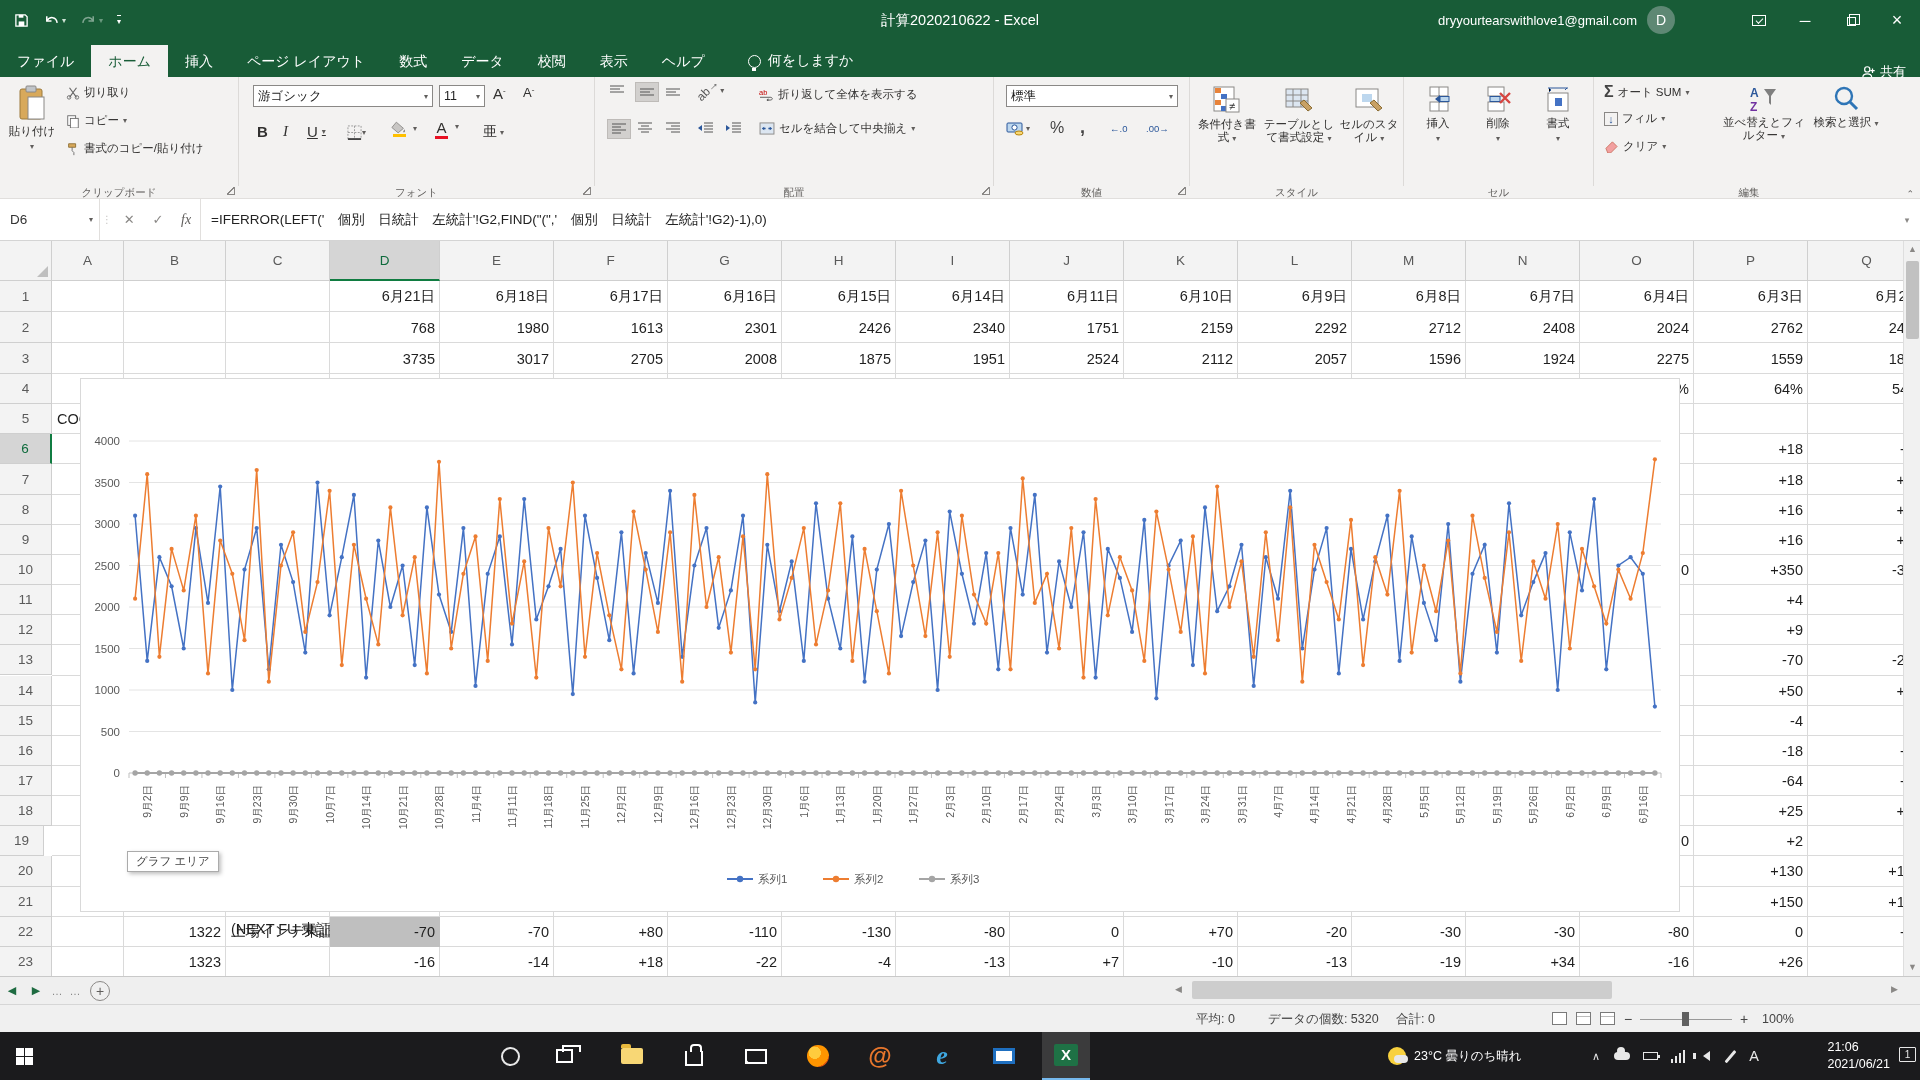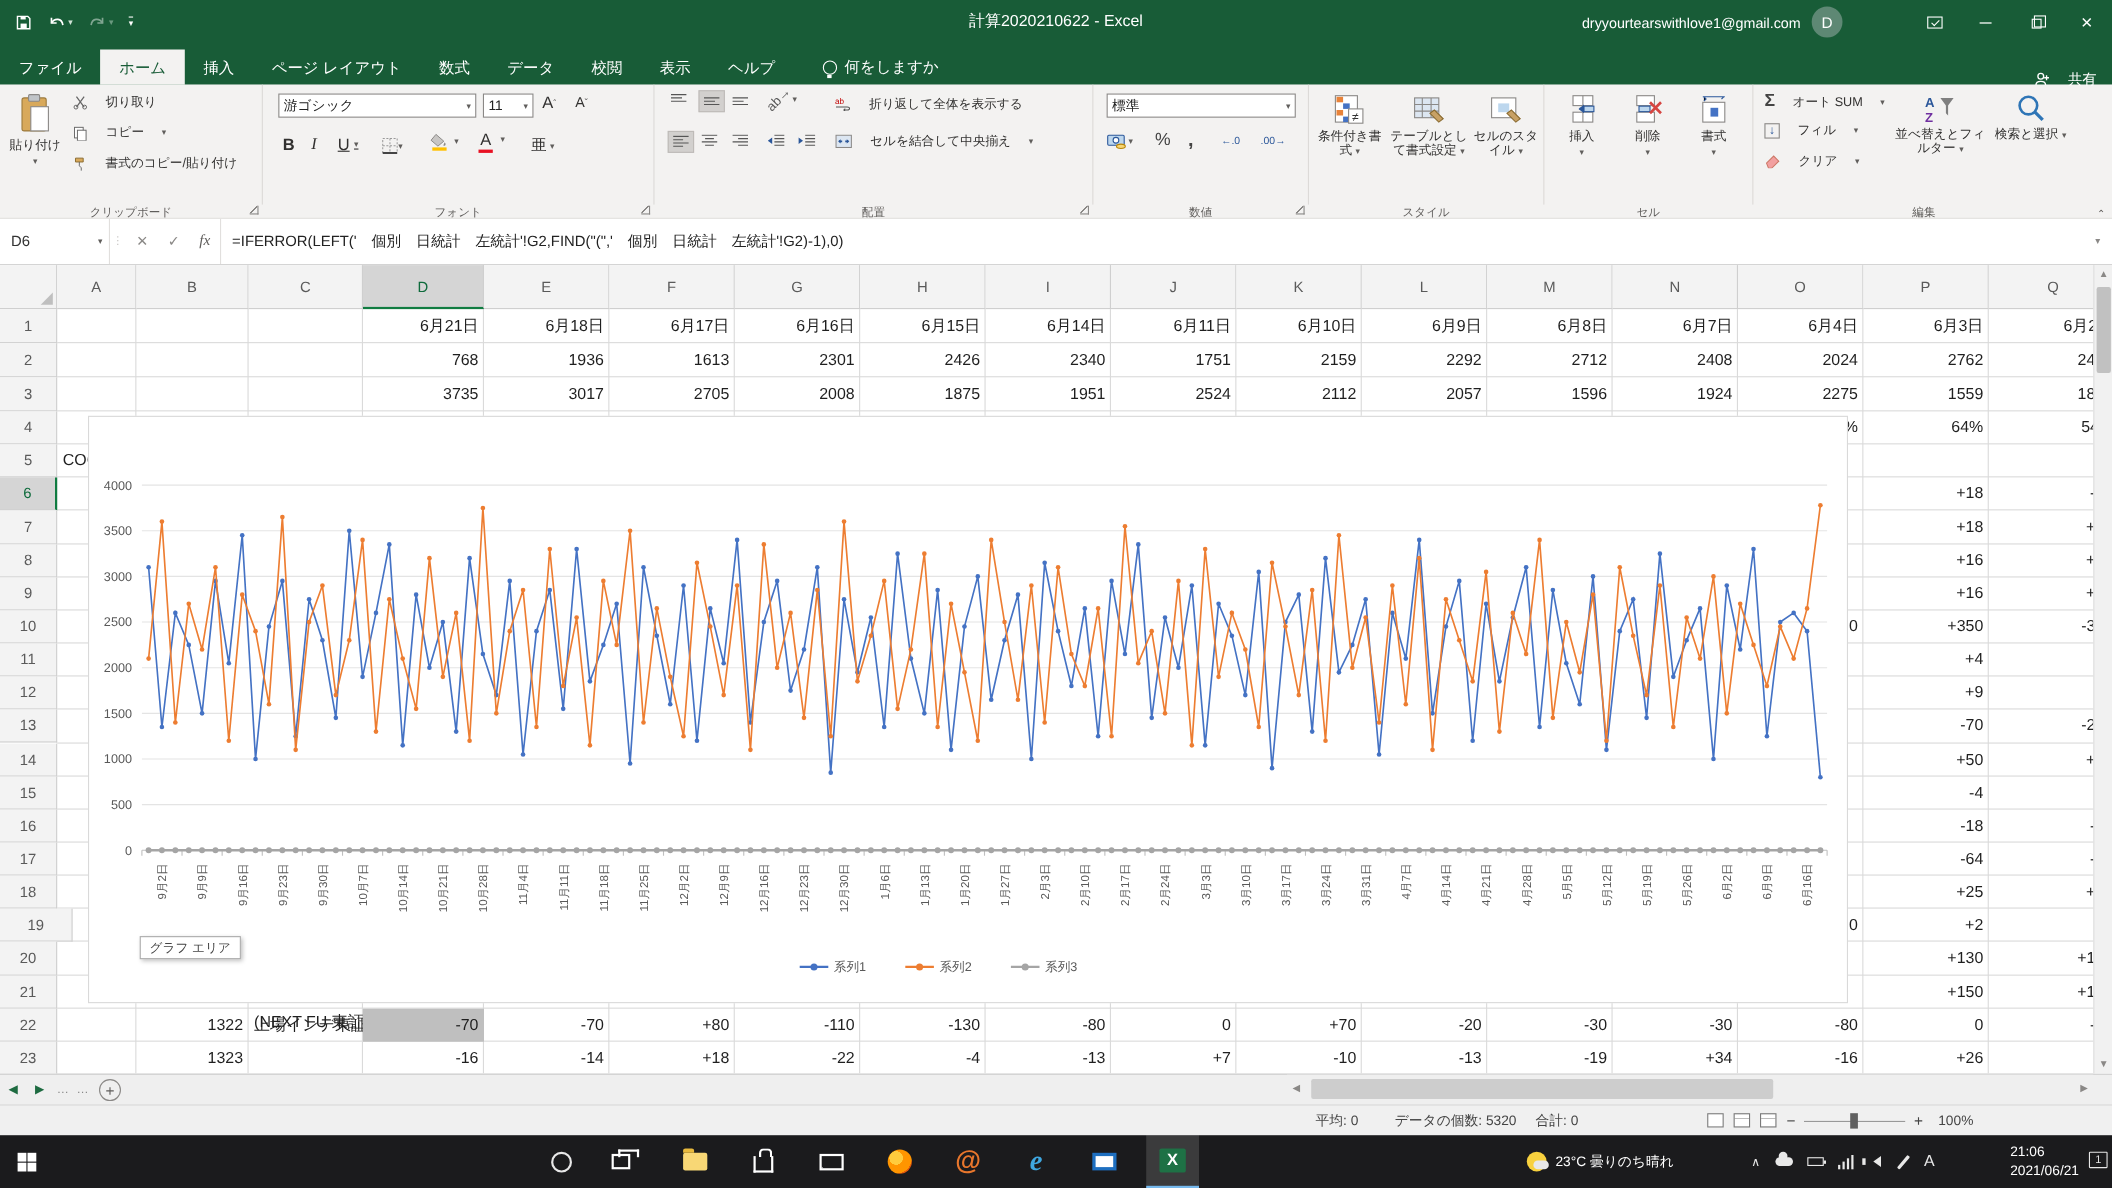--- a/index.html
+++ b/index.html
@@ -32,21 +32,21 @@
   .bulb { width:13px; height:13px; border:1.5px solid #fff; border-radius:50%; position:relative; }
   .bulb:after { content:""; position:absolute; left:3px; bottom:-4px; width:4px; height:3px; background:#fff; }
 
   
   #ribbon { position:absolute; left:0; top:77px; width:1920px; height:122px; background:#F3F2F1; border-bottom:1px solid #E1DFDD; }
   .rgroup { position:absolute; top:0; height:109px; border-right:1px solid #DCDAD8; }
   .glabel { position:absolute; top:109px; height:13px; left:0; right:0; text-align:center; font-size:10.5px; color:#605E5C; }
   .launcher { position:absolute; right:3px; top:110px; width:8px; height:8px; border-right:1px solid #8A8886; border-bottom:1px solid #8A8886;
     background:linear-gradient(135deg,transparent 44%,#8A8886 44%,#8A8886 58%,transparent 58%); }
   .bigbtn { display:flex; flex-direction:column; align-items:center; justify-content:flex-start; gap:3px; font-size:11.5px; color:#323130; text-align:center; padding-top:6px; }
-  .smbtn { display:flex; align-items:center; gap:16px; font-size:11.5px; color:#323130; white-space:nowrap; }
+  .smbtn { display:flex; align-items:center; gap:4px; font-size:11.5px; color:#323130; white-space:nowrap; }
   .car { font-size:8px; color:#605E5C; }
   .vtext { line-height:13px; }
   .fontbox { background:#fff; border:1px solid #8A8886; font-size:12.5px; color:#222; display:flex; align-items:center; justify-content:space-between; padding:0 4px; height:22px; }
   .chip { display:flex; align-items:center; justify-content:center; color:#323130; }
   .redbar:after { content:""; display:block; width:13px; height:3px; background:#E81123; margin-top:0px; }
   .ylwbar:after { content:""; display:block; width:13px; height:3px; background:#FFC000; margin-top:0px; }
   .pressed { background:#D2D0CE; border:1px solid #BEBBB8; }
 
   
   #fbar { position:absolute; left:0; top:199px; width:1920px; height:42px; background:#fff; border-bottom:1px solid #D4D4D4; display:flex; align-items:stretch; }
@@ -552,21 +552,21 @@
         <div class="rowhead" style="left: 0px; top: 283.75px; width: 52px; height: 30.15px;">9</div>
         <div class="rowhead" style="left: 0px; top: 313.9px; width: 52px; height: 30.15px;">10</div>
         <div class="rowhead" style="left: 0px; top: 344.05px; width: 52px; height: 30.15px;">11</div>
         <div class="rowhead" style="left: 0px; top: 374.2px; width: 52px; height: 30.15px;">12</div>
         <div class="rowhead" style="left: 0px; top: 404.35px; width: 52px; height: 30.15px;">13</div>
         <div class="rowhead" style="left: 0px; top: 434.5px; width: 52px; height: 30.15px;">14</div>
         <div class="rowhead" style="left: 0px; top: 464.65px; width: 52px; height: 30.15px;">15</div>
         <div class="rowhead" style="left: 0px; top: 494.8px; width: 52px; height: 30.15px;">16</div>
         <div class="rowhead" style="left: 0px; top: 524.95px; width: 52px; height: 30.15px;">17</div>
         <div class="rowhead" style="left: 0px; top: 555.1px; width: 52px; height: 30.15px;">18</div>
-        <div class="rowhead" style="left: 0px; top: 585.25px; width: 66px; height: 30.15px;">19</div>
+        <div class="rowhead" style="left: 0px; top: 585.25px; width: 44px; height: 30.15px;">19</div>
         <div class="rowhead" style="left: 0px; top: 615.4px; width: 52px; height: 30.15px;">20</div>
         <div class="rowhead" style="left: 0px; top: 645.55px; width: 52px; height: 30.15px;">21</div>
         <div class="rowhead" style="left: 0px; top: 675.7px; width: 52px; height: 30.15px;">22</div>
         <div class="rowhead" style="left: 0px; top: 705.85px; width: 52px; height: 30.15px;">23</div>
         <div class="vline" style="left: 123px; top: 40px; height: 695px;"></div>
         <div class="vline" style="left: 225px; top: 40px; height: 695px;"></div>
         <div class="vline" style="left: 329px; top: 40px; height: 695px;"></div>
         <div class="vline" style="left: 439px; top: 40px; height: 695px;"></div>
         <div class="vline" style="left: 553px; top: 40px; height: 695px;"></div>
         <div class="vline" style="left: 667px; top: 40px; height: 695px;"></div>
@@ -610,21 +610,21 @@
         <div class="cell r" style="left: 896px; top: 40px; width: 114px; height: 31px;">6月14日</div>
         <div class="cell r" style="left: 1010px; top: 40px; width: 114px; height: 31px;">6月11日</div>
         <div class="cell r" style="left: 1124px; top: 40px; width: 114px; height: 31px;">6月10日</div>
         <div class="cell r" style="left: 1238px; top: 40px; width: 114px; height: 31px;">6月9日</div>
         <div class="cell r" style="left: 1352px; top: 40px; width: 114px; height: 31px;">6月8日</div>
         <div class="cell r" style="left: 1466px; top: 40px; width: 114px; height: 31px;">6月7日</div>
         <div class="cell r" style="left: 1580px; top: 40px; width: 114px; height: 31px;">6月4日</div>
         <div class="cell r" style="left: 1694px; top: 40px; width: 114px; height: 31px;">6月3日</div>
         <div class="cell r" style="left: 1808px; top: 40px; width: 118px; height: 31px;">6月2日</div>
         <div class="cell r" style="left: 330px; top: 71px; width: 110px; height: 31px;">768</div>
-        <div class="cell r" style="left: 440px; top: 71px; width: 114px; height: 31px;">1936</div>
+        <div class="cell r" style="left: 440px; top: 71px; width: 114px; height: 31px;">1980</div>
         <div class="cell r" style="left: 554px; top: 71px; width: 114px; height: 31px;">1613</div>
         <div class="cell r" style="left: 668px; top: 71px; width: 114px; height: 31px;">2301</div>
         <div class="cell r" style="left: 782px; top: 71px; width: 114px; height: 31px;">2426</div>
         <div class="cell r" style="left: 896px; top: 71px; width: 114px; height: 31px;">2340</div>
         <div class="cell r" style="left: 1010px; top: 71px; width: 114px; height: 31px;">1751</div>
         <div class="cell r" style="left: 1124px; top: 71px; width: 114px; height: 31px;">2159</div>
         <div class="cell r" style="left: 1238px; top: 71px; width: 114px; height: 31px;">2292</div>
         <div class="cell r" style="left: 1352px; top: 71px; width: 114px; height: 31px;">2712</div>
         <div class="cell r" style="left: 1466px; top: 71px; width: 114px; height: 31px;">2408</div>
         <div class="cell r" style="left: 1580px; top: 71px; width: 114px; height: 31px;">2024</div>

